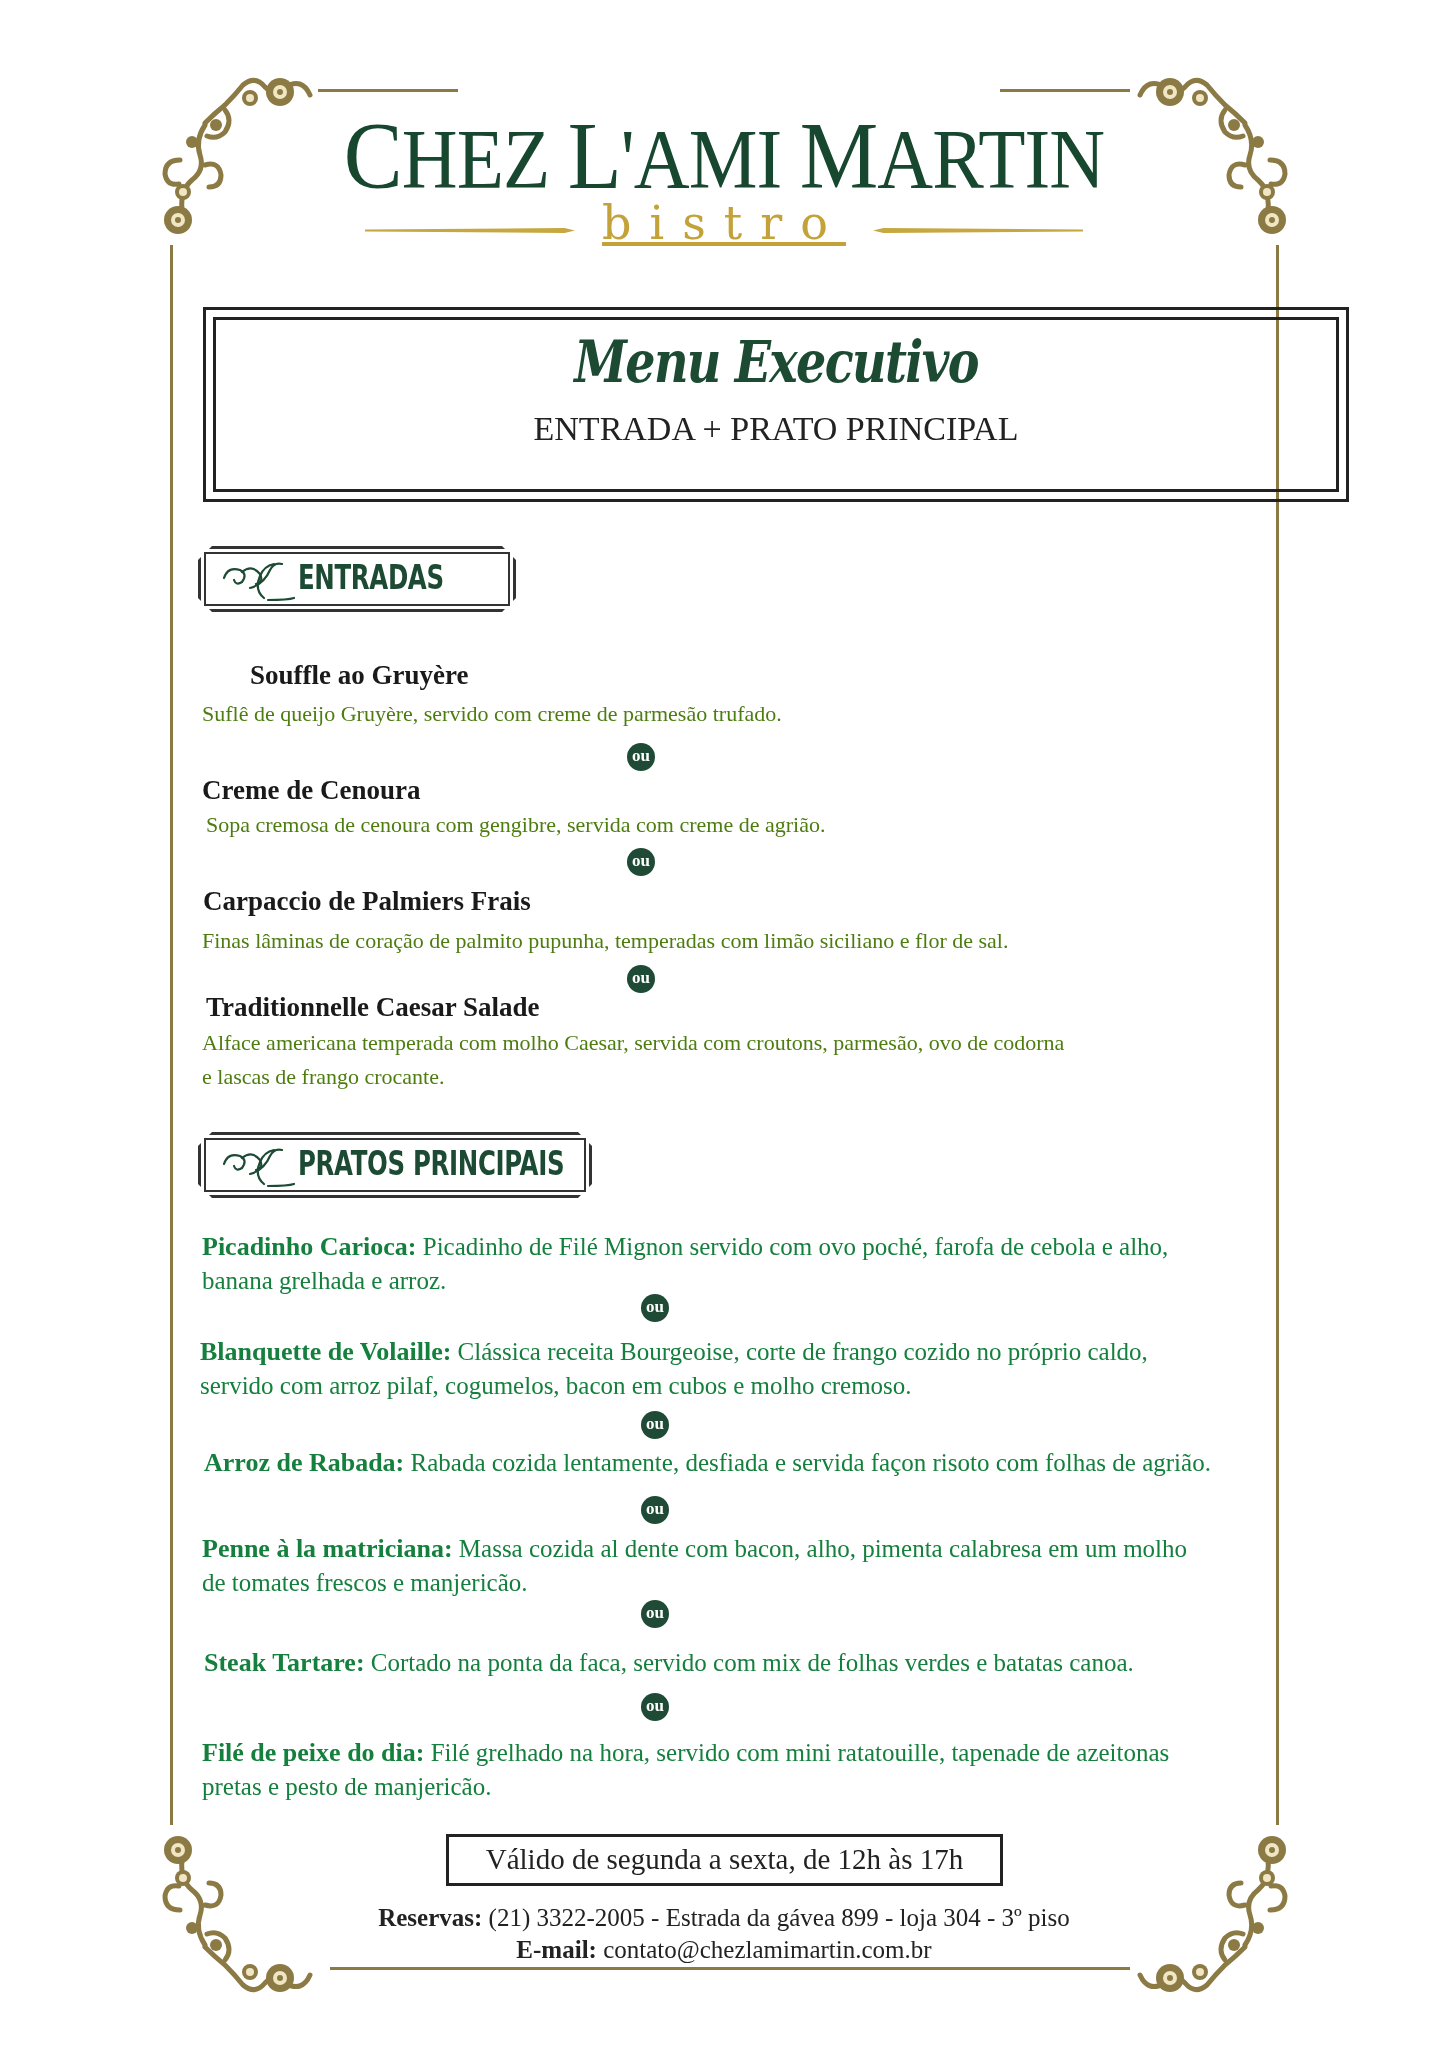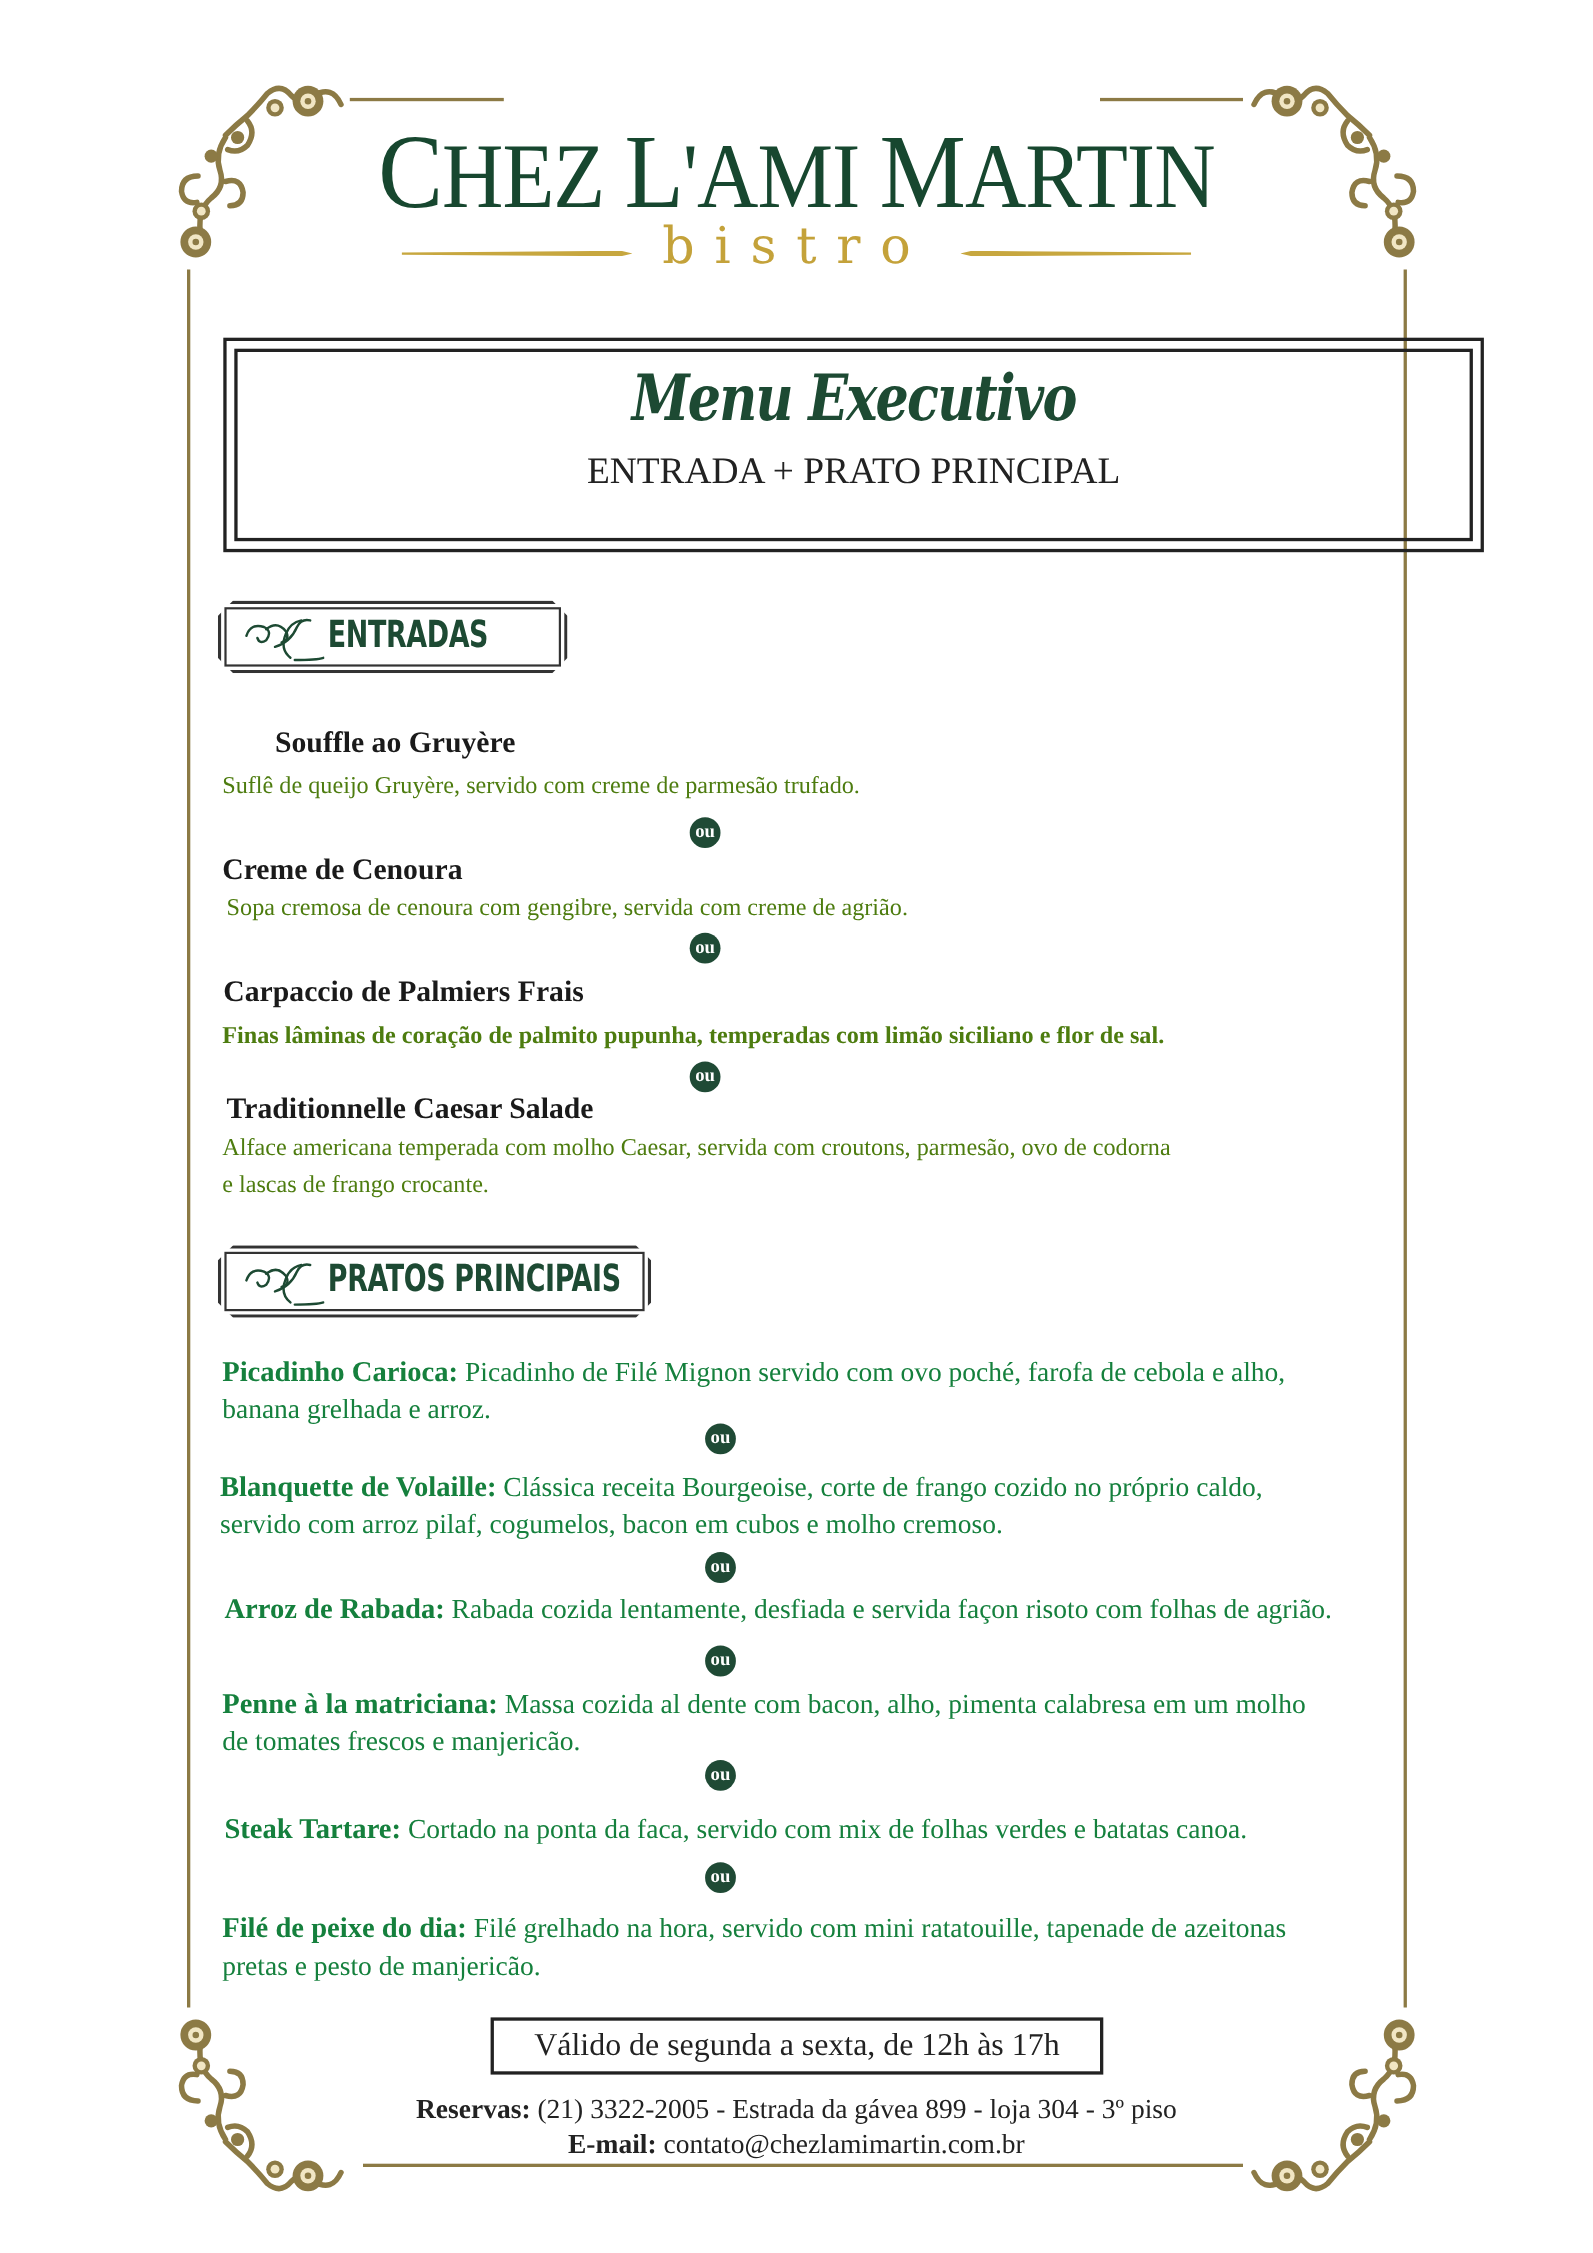--- a/index.html
+++ b/index.html
@@ -13,21 +13,21 @@
   
   .corner { position:absolute; width:120px; height:140px; }
 
   
   .logo-title { position:absolute; left:0; width:1448px; top:108px; text-align:center;
     font-family:"Liberation Serif","DejaVu Serif",serif; color:#17472f; font-size:84px;
     letter-spacing:-1px; line-height:1; transform:scaleX(0.92); }
   .logo-title .big { font-size:96px; }
   .logo-sub-wrap { position:absolute; left:0; width:1448px; top:196px; height:50px; }
   .logo-sub { position:absolute; left:0; width:1448px; text-align:center; top:0;
-    font-size:46px; letter-spacing:18px; color:#c4a23a; font-family:"DejaVu Serif",serif; }
+    font-size:46px; letter-spacing:18px; color:#c4a23a; font-family:"DejaVu Serif",serif;text-decoration:underline; }
   .logo-bar { position:absolute; top:228px; height:5px; background:#c7a73f; }
   .logo-bar.l { left:365px; width:210px; clip-path:polygon(0 30%, 95% 0, 100% 50%, 95% 100%, 0 70%); }
   .logo-bar.r { left:873px; width:210px; clip-path:polygon(0 50%, 5% 0, 100% 30%, 100% 70%, 5% 100%); }
 
   
   .menu-box { position:absolute; left:203px; top:307px; width:1146px; height:195px;
     border:3px solid #222; box-sizing:border-box; }
   .menu-box .inner { position:absolute; left:7px; top:7px; right:7px; bottom:7px;
     border:3px solid #222; }
   .menu-title { position:absolute; left:0; right:0; top:18px; text-align:center;
@@ -212,21 +212,21 @@
 
 <div class="dish-name" style="left:202px; top:660px;margin-left:48px;">Souffle ao Gruyère</div>
 <div class="dish-desc" style="left:202px; top:701px;">Suflê de queijo Gruyère, servido com creme de parmesão trufado.</div>
 <div class="ou" style="left:627px; top:743px;">ou</div>
 
 <div class="dish-name" style="left:202px; top:775px;">Creme de Cenoura</div>
 <div class="dish-desc" style="left:206px; top:812px;">Sopa cremosa de cenoura com gengibre, servida com creme de agrião.</div>
 <div class="ou" style="left:627px; top:848px;">ou</div>
 
 <div class="dish-name" style="left:203px; top:886px;">Carpaccio de Palmiers Frais</div>
-<div class="dish-desc" style="left:202px; top:928px;font-weight:bold;">Finas lâminas de coração de palmito pupunha, temperadas com limão siciliano e flor de sal.</div>
+<div class="dish-desc" style="left:202px; top:928px;">Finas lâminas de coração de palmito pupunha, temperadas com limão siciliano e flor de sal.</div>
 <div class="ou" style="left:627px; top:965px;">ou</div>
 
 <div class="dish-name" style="left:206px; top:992px;">Traditionnelle Caesar Salade</div>
 <div class="dish-desc" style="left:202px; top:1030px;">Alface americana temperada com molho Caesar, servida com croutons, parmesão, ovo de codorna</div>
 <div class="dish-desc" style="left:202px; top:1064px;">e lascas de frango crocante.</div>
 
 <div class="sec-head" style="left:198px; top:1132px; width:394px;">
   <div class="frame"></div>
   <div class="frame2"></div>
   <svg class="flourish" viewBox="0 0 75 44">

